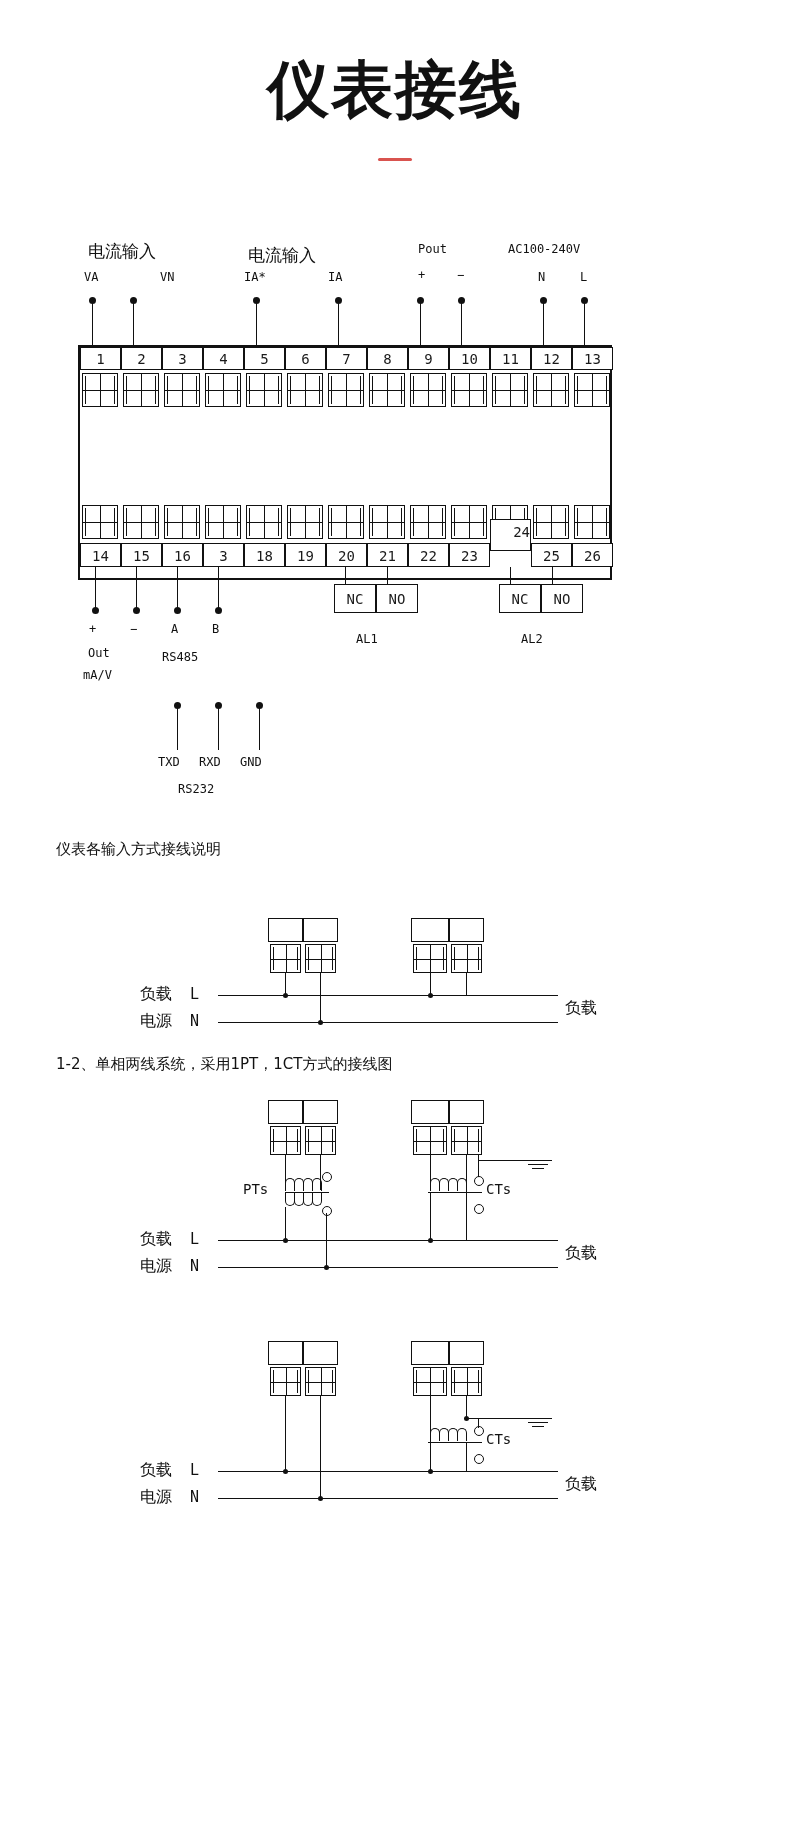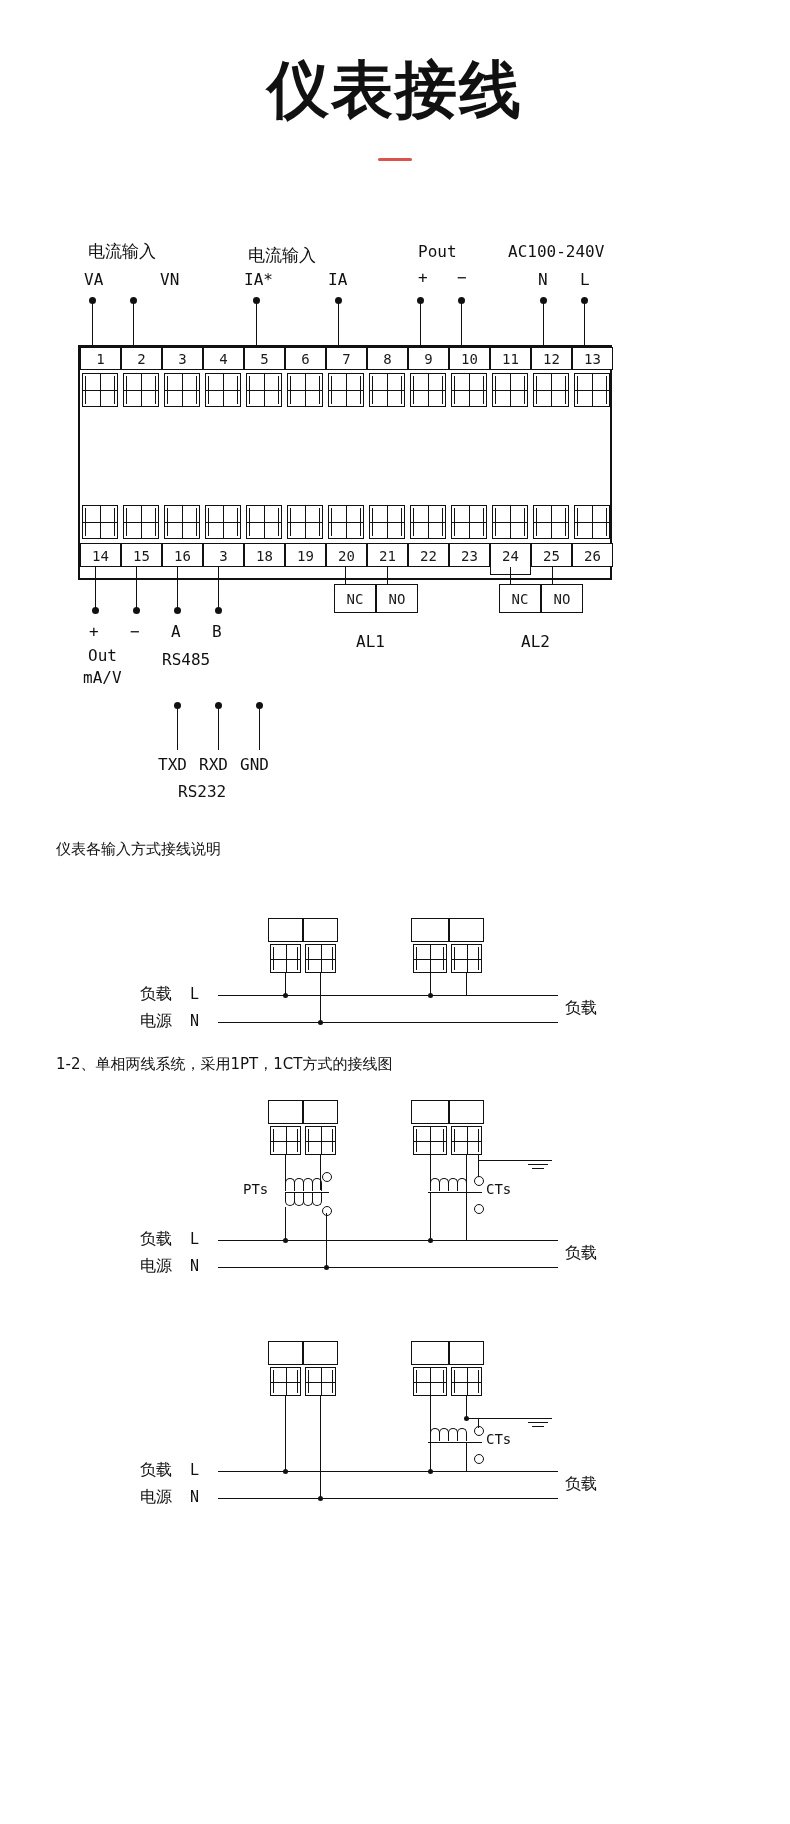--- a/index.html
+++ b/index.html
@@ -13,21 +13,21 @@
     font-family:"DejaVu Sans","Liberation Sans",sans-serif;
   }
   .title-rule{
     position:absolute;left:50%;top:158px;transform:translateX(-50%);
     width:34px;height:3px;background:#d9534f;border-radius:2px;
   }
 
   
   .lbl{position:absolute;font-size:17px;color:#111;white-space:nowrap;}
   .lbl.cn{font-family:"DejaVu Sans","Liberation Sans",sans-serif;}
-  .lbl.mono{font-family:"DejaVu Sans Mono","Liberation Mono",monospace;font-size:16px;}
+  .lbl.mono{font-family:"DejaVu Sans Mono","Liberation Mono",monospace;font-size:12px;}
   .vline{position:absolute;width:1px;background:#111;}
   .hline{position:absolute;height:1px;background:#111;}
   .dot{position:absolute;width:7px;height:7px;border-radius:50%;background:#111;}
   .dot.sm{width:5px;height:5px;}
 
   
   #mainblock{position:absolute;left:78px;top:345px;width:534px;height:235px;border:2px solid #111;box-sizing:border-box;background:#fff;}
   .numbox{position:absolute;box-sizing:border-box;border:1px solid #111;background:#fff;font-size:14px;text-align:center;line-height:22px;font-family:"DejaVu Sans Mono","Liberation Mono",monospace;}
   
   .screw{position:absolute;box-sizing:border-box;border:1px solid #111;background:#fff;}
@@ -209,21 +209,21 @@
       <div class="numbox" style="left:80px;top:543px;width:41px;height:24px;line-height:24px;">14</div>
       <div class="numbox" style="left:121px;top:543px;width:41px;height:24px;line-height:24px;">15</div>
       <div class="numbox" style="left:162px;top:543px;width:41px;height:24px;line-height:24px;">16</div>
       <div class="numbox" style="left:203px;top:543px;width:41px;height:24px;line-height:24px;">3</div>
       <div class="numbox" style="left:244px;top:543px;width:41px;height:24px;line-height:24px;">18</div>
       <div class="numbox" style="left:285px;top:543px;width:41px;height:24px;line-height:24px;">19</div>
       <div class="numbox" style="left:326px;top:543px;width:41px;height:24px;line-height:24px;">20</div>
       <div class="numbox" style="left:367px;top:543px;width:41px;height:24px;line-height:24px;">21</div>
       <div class="numbox" style="left:408px;top:543px;width:41px;height:24px;line-height:24px;">22</div>
       <div class="numbox" style="left:449px;top:543px;width:41px;height:24px;line-height:24px;">23</div>
-      <div class="numbox" style="left:490px;top:543px;width:41px;height:32px;line-height:24px;">24</div>
+      <div class="numbox" style="left:490px;top:519px;width:41px;height:32px;line-height:24px;text-align:right;">24</div>
       <div class="numbox" style="left:531px;top:543px;width:41px;height:24px;line-height:24px;">25</div>
       <div class="numbox" style="left:572px;top:543px;width:41px;height:24px;line-height:24px;">26</div>
     </div>
 
     <div class="vline" style="left:95px;top:567px;height:42px;"></div>
     <div class="dot" style="left:92px;top:607px;"></div>
     <div class="vline" style="left:136px;top:567px;height:42px;"></div>
     <div class="dot" style="left:133px;top:607px;"></div>
     <div class="vline" style="left:177px;top:567px;height:42px;"></div>
     <div class="dot" style="left:174px;top:607px;"></div>

